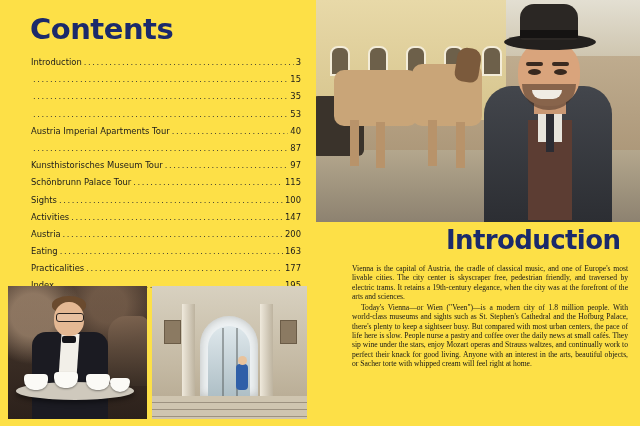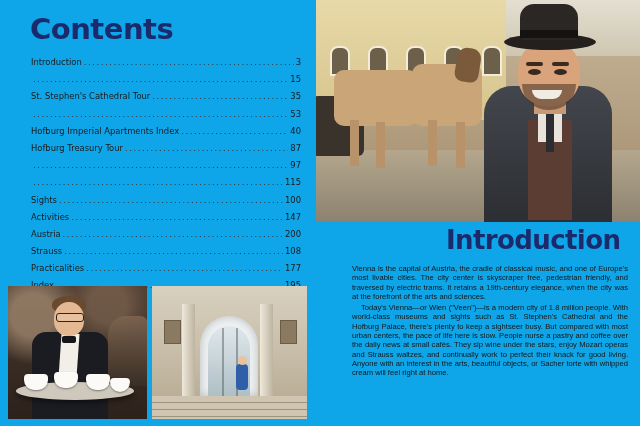--- a/index.html
+++ b/index.html
@@ -10,21 +10,21 @@
     width: 640px;
     height: 426px;
     background: #ffffff;
     font-family: "Liberation Serif", serif;
     overflow: hidden;
   }
   .page {
     position: relative;
     width: 640px;
     height: 426px;
-    background: #0ea5e9;
+    background: #fde047;
   }
 
   
   .left-col {
     position: absolute;
     left: 0;
     top: 0;
     width: 316px;
     height: 426px;
   }
@@ -388,21 +388,21 @@
     font-size: 26px;
     letter-spacing: -0.6px;
     color: #1b2a6b;
     white-space: nowrap;
   }
   .intro-body {
     position: absolute;
     left: 352px;
     top: 264px;
     width: 276px;
-    font-family: Liberation Sans, sans-serif;
+    font-family: Liberation Serif, serif;
     font-size: 7.6px;
     line-height: 9.3px;
     color: #161616;
     text-align: justify;
   }
   .intro-body p {
     margin: 0 0 2px 0;
   }
   .intro-body p.indent {
     text-indent: 9px;
@@ -419,65 +419,65 @@
         <div class="toc-row">
           <span class="toc-label">Introduction</span>
           <span class="toc-dots">.....................................................................</span>
           <span class="toc-page">3</span>
         </div>
         <div class="toc-row">
           <span class="toc-dots">.....................................................................</span>
           <span class="toc-page">15</span>
         </div>
         <div class="toc-row">
-          <span class="toc-label">St. Stephen's Cathedral Tour</span>
           <span class="toc-dots">.....................................................................</span>
           <span class="toc-page">35</span>
         </div>
         <div class="toc-row">
           <span class="toc-dots">.....................................................................</span>
           <span class="toc-page">53</span>
         </div>
         <div class="toc-row">
-          <span class="toc-label">Hofburg Imperial Apartments Index</span>
+          <span class="toc-label">Austria Imperial Apartments Tour</span>
           <span class="toc-dots">.....................................................................</span>
           <span class="toc-page">40</span>
         </div>
         <div class="toc-row">
-          <span class="toc-label">Hofburg Treasury Tour</span>
           <span class="toc-dots">.....................................................................</span>
           <span class="toc-page">87</span>
         </div>
         <div class="toc-row">
+          <span class="toc-label">Kunsthistorisches Museum Tour</span>
           <span class="toc-dots">.....................................................................</span>
           <span class="toc-page">97</span>
         </div>
         <div class="toc-row">
+          <span class="toc-label">Schönbrunn Palace Tour</span>
           <span class="toc-dots">.....................................................................</span>
           <span class="toc-page">115</span>
         </div>
         <div class="toc-row">
           <span class="toc-label">Sights</span>
           <span class="toc-dots">.....................................................................</span>
           <span class="toc-page">100</span>
         </div>
         <div class="toc-row">
           <span class="toc-label">Activities</span>
           <span class="toc-dots">.....................................................................</span>
           <span class="toc-page">147</span>
         </div>
         <div class="toc-row">
           <span class="toc-label">Austria</span>
           <span class="toc-dots">.....................................................................</span>
           <span class="toc-page">200</span>
         </div>
         <div class="toc-row">
-          <span class="toc-label">Strauss</span>
-          <span class="toc-dots">.....................................................................</span>
-          <span class="toc-page">108</span>
+          <span class="toc-label">Eating</span>
+          <span class="toc-dots">.....................................................................</span>
+          <span class="toc-page">163</span>
         </div>
         <div class="toc-row">
           <span class="toc-label">Practicalities</span>
           <span class="toc-dots">.....................................................................</span>
           <span class="toc-page">177</span>
         </div>
         <div class="toc-row">
           <span class="toc-label">Index</span>
           <span class="toc-dots">.....................................................................</span>
           <span class="toc-page">195</span>

